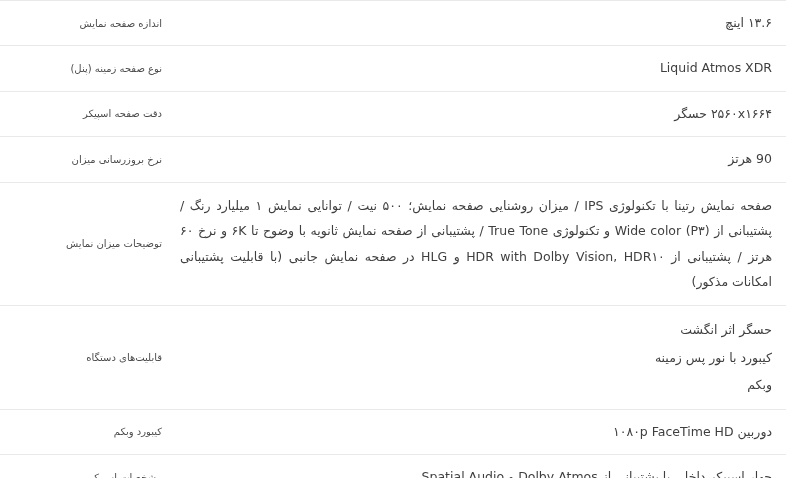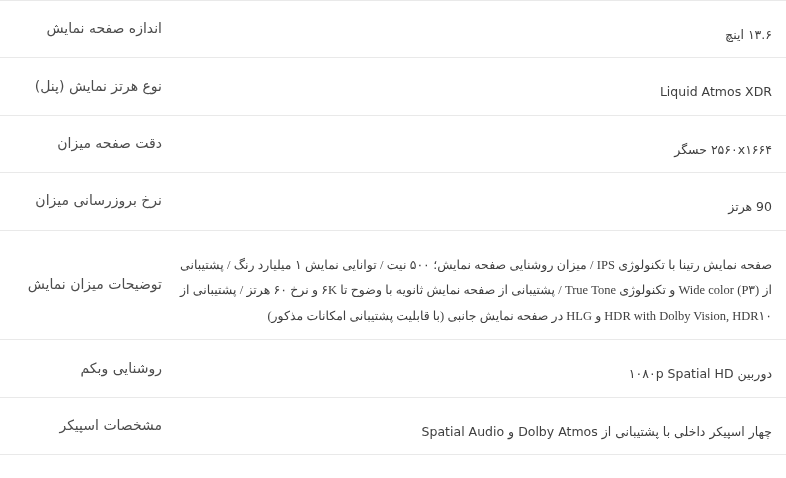--- a/index.html
+++ b/index.html
@@ -23,43 +23,42 @@
     border-bottom: 1px solid #e9e9e9;
   }
   .spec-table tr:first-child {
     border-top: 1px solid #e9e9e9;
   }
   .spec-label {
     width: 152px;
     padding: 10px 12px 10px 10px;
     text-align: right;
     vertical-align: middle;
-    font-size: 14px;
+    font-size: 10px;
     color: #4c4c4c;
     line-height: 1.7;
     white-space: nowrap;
   }
   .spec-value {
-    padding: 22px 14px 10px 10px;
+    padding: 10px 14px 10px 10px;
     text-align: right;
     vertical-align: middle;
     font-size: 12.5px;
     color: #3f3f3f;
     line-height: 1.95;
     direction: rtl;
   }
   .spec-value .line {
     display: block;
   }
   .row-display-desc .spec-value {
     text-align: justify;
     text-align-last: right;
     line-height: 2.05;
     padding-left: 6px;
-    font-family: Liberation Serif, serif;
   }
   .row-capabilities .spec-value .line {
     line-height: 2.2;
   }
 </style>
 </head>
 <body>
 
 <table class="spec-table">
   <tbody>
@@ -68,50 +67,58 @@
       <td class="spec-value">
         <span class="line">۱۳.۶ اینچ</span>
       </td>
       <td class="spec-label">اندازه صفحه نمایش</td>
     </tr>
 
     <tr>
       <td class="spec-value">
         <span class="line">Liquid Atmos XDR</span>
       </td>
-      <td class="spec-label">نوع هرتز نمایش (پنل)</td>
+      <td class="spec-label">نوع صفحه زمینه (پنل)</td>
     </tr>
 
     <tr>
       <td class="spec-value">
         <span class="line">۲۵۶۰x۱۶۶۴ حسگر</span>
       </td>
-      <td class="spec-label">دقت صفحه میزان</td>
+      <td class="spec-label">دقت صفحه اسپیکر</td>
     </tr>
 
     <tr>
       <td class="spec-value">
         <span class="line">90 هرتز</span>
       </td>
       <td class="spec-label">نرخ بروزرسانی میزان</td>
     </tr>
 
     <tr class="row-display-desc">
       <td class="spec-value">
         <span class="line">صفحه نمایش رتینا با تکنولوژی IPS / میزان روشنایی صفحه نمایش؛ ۵۰۰ نیت / توانایی نمایش ۱ میلیارد رنگ / پشتیبانی از Wide color (P۳) و تکنولوژی True Tone / پشتیبانی از صفحه نمایش ثانویه با وضوح تا ۶K و نرخ ۶۰ هرتز / پشتیبانی از HDR with Dolby Vision, HDR۱۰ و HLG در صفحه نمایش جانبی (با قابلیت پشتیبانی امکانات مذکور)</span>
       </td>
       <td class="spec-label">توضیحات میزان نمایش</td>
     </tr>
 
+    <tr class="row-capabilities">
+      <td class="spec-value">
+        <span class="line">حسگر اثر انگشت</span>
+        <span class="line">کیبورد با نور پس زمینه</span>
+        <span class="line">وبکم</span>
+      </td>
+      <td class="spec-label">قابلیت‌های دستگاه</td>
+    </tr>
 
     <tr>
       <td class="spec-value">
-        <span class="line">دوربین ۱۰۸۰p Spatial HD</span>
+        <span class="line">دوربین ۱۰۸۰p FaceTime HD</span>
       </td>
-      <td class="spec-label">روشنایی وبکم</td>
+      <td class="spec-label">کیبورد وبکم</td>
     </tr>
 
     <tr>
       <td class="spec-value">
         <span class="line">چهار اسپیکر داخلی با پشتیبانی از Dolby Atmos و Spatial Audio</span>
       </td>
       <td class="spec-label">مشخصات اسپیکر</td>
     </tr>
 
   </tbody>

